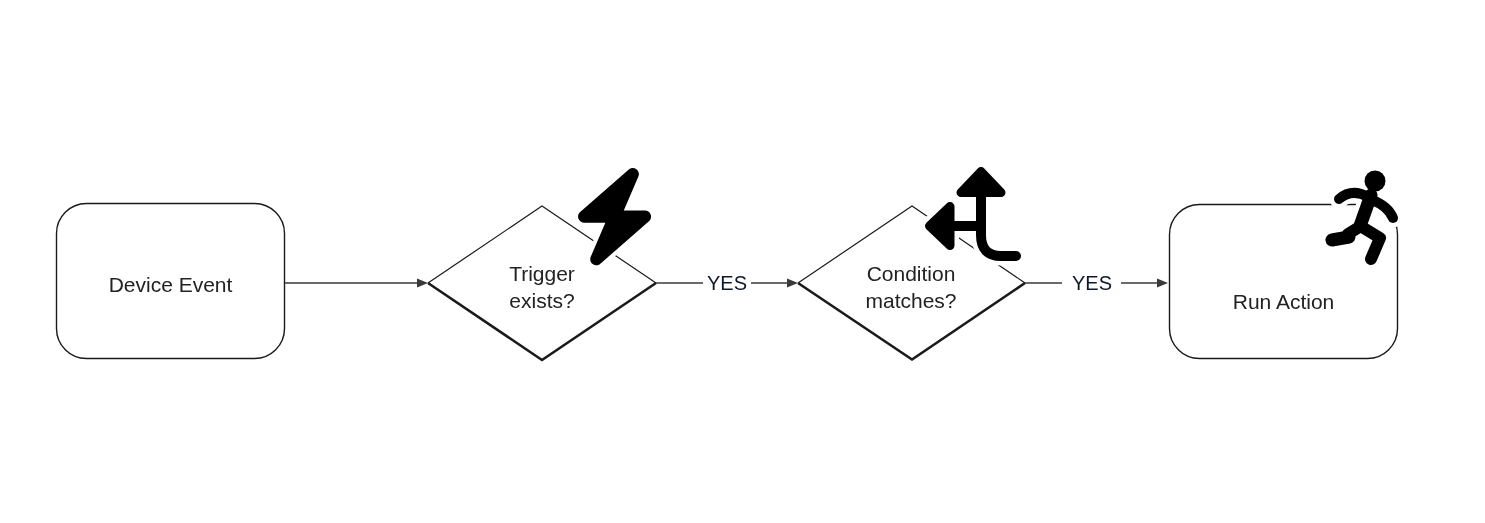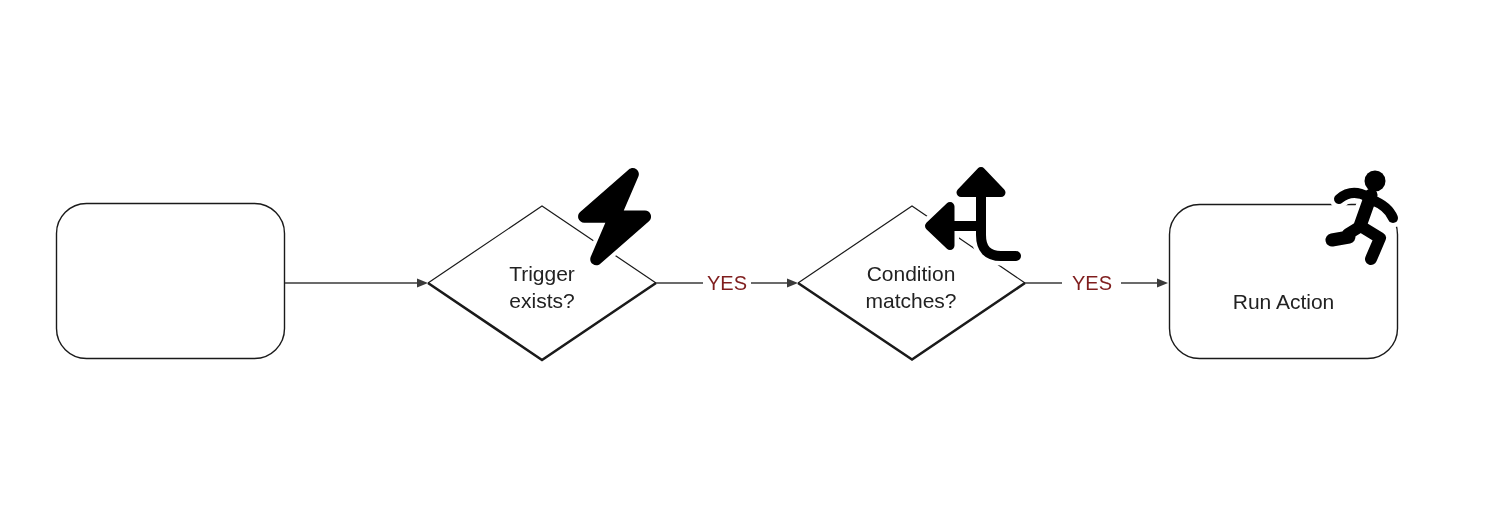--- a/index.html
+++ b/index.html
@@ -29,21 +29,21 @@
     pointer-events: none;
   }
   .node-label {
     font-size: 21px;
     line-height: 27px;
   }
   .node-label span { display: block; }
   .edge-label {
     font-size: 20px;
     line-height: 24px;
-    color: #7f1d1d;
+    color: #0f172a;
   }
 </style>
 </head>
 <body>
 
 <div class="canvas">
 
   <svg class="diagram" width="1485" height="523" viewBox="0 0 1485 523">
 
     <g>
@@ -122,20 +122,21 @@
         <path d="M1371 195 L1360 226" stroke-width="13"></path>
         <path d="M1368 197 Q1352 188 1339 199" stroke-width="10"></path>
         <path d="M1372 200 Q1388 206 1393 218" stroke-width="10"></path>
         <path d="M1361 226 L1348 234" stroke-width="12"></path>
         <path d="M1349 237 L1332 240" stroke-width="13"></path>
         <path d="M1362 227 L1380 238 L1371 259" stroke-width="12"></path>
       </g>
     </g>
   </svg>
 
+  <div class="label node-label" style="left:170.5px; top:284px;">Device Event</div>
 
   <div class="label node-label" style="left:542px; top:286.5px;">
     <span>Trigger</span>
     <span>exists?</span>
   </div>
 
   <div class="label node-label" style="left:911px; top:286.5px;">
     <span>Condition</span>
     <span>matches?</span>
   </div>

